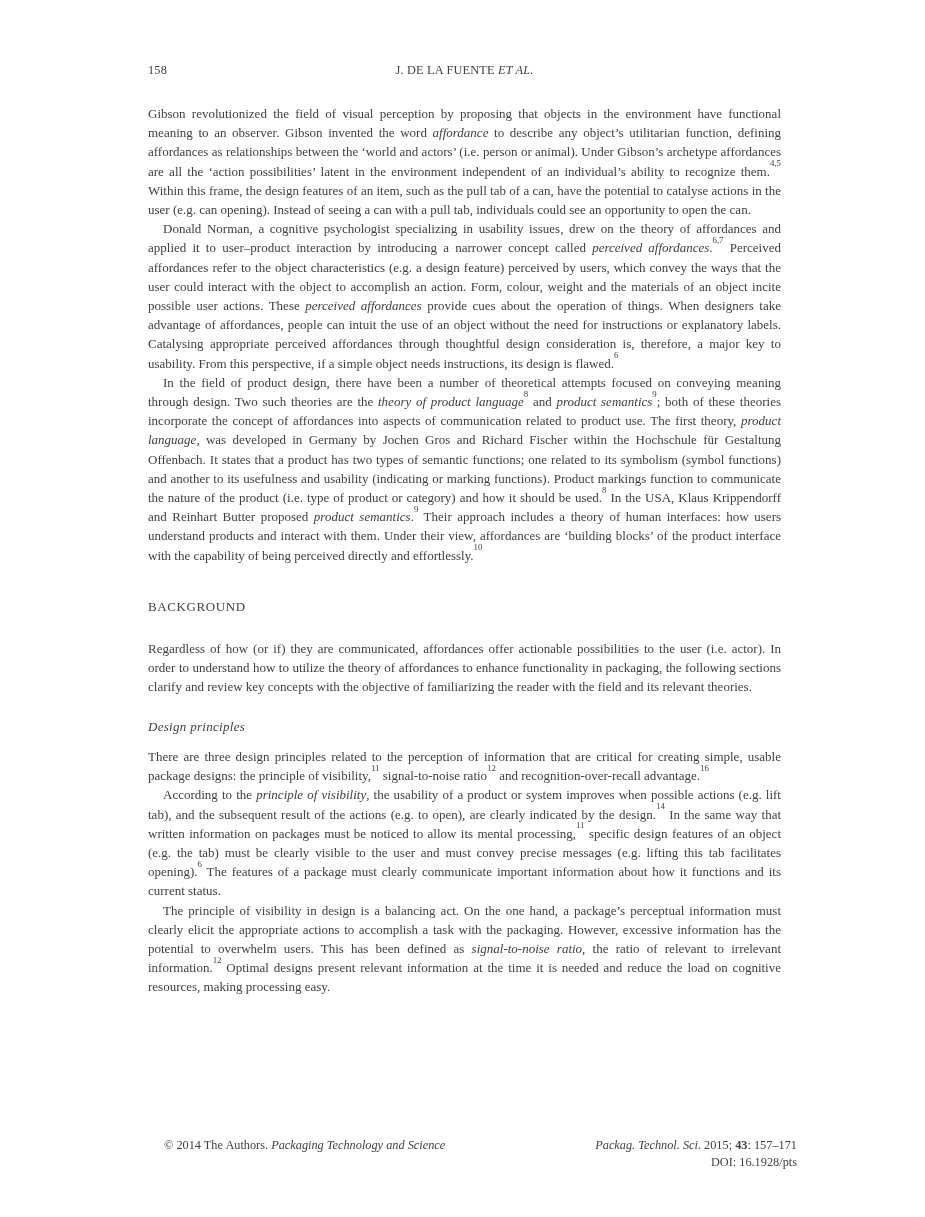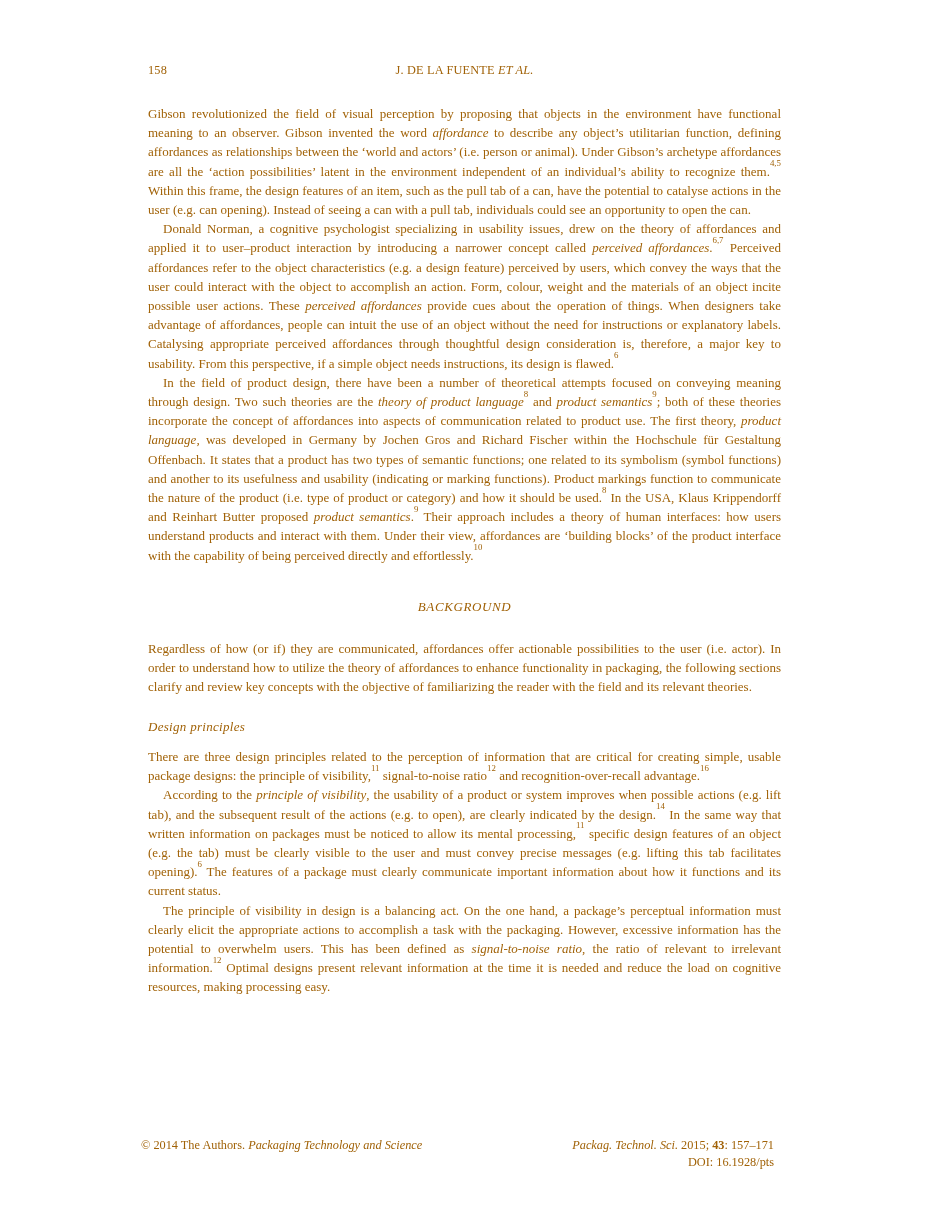--- a/index.html
+++ b/index.html
@@ -2,21 +2,21 @@
 <html><head>
 <meta charset="utf-8">
 <style>
   html, body { margin: 0; padding: 0; background: #ffffff; }
   .page {
     position: relative;
     width: 925px;
     height: 1217px;
     background: #ffffff;
     font-family: "Liberation Serif", "DejaVu Serif", serif;
-    color: #a16207;
+    color: #404040;
     overflow: hidden;
   }
   .header {
     position: absolute;
     top: 63px;
     left: 148px;
     width: 633px;
     font-size: 12.3px;
     line-height: 15px;
     text-align: center;
@@ -34,42 +34,41 @@
     top: 104px;
     left: 148px;
     width: 633px;
     font-size: 13px;
     line-height: 19.2px;
     text-align: justify;
   }
   .content p { margin: 0; }
   .content p.indent { text-indent: 15px; }
   .section-heading {
-    text-align: center;
+    text-align: left;
     letter-spacing: 0.6px;
     margin: 32px 0 23px 0;
-    font-style: italic;
   }
   .subsection-heading {
     font-style: italic;
     letter-spacing: 0.3px;
     margin: 20px 0 11px 0;
     text-align: left;
   }
   .it { font-style: italic; }
   sup.cite {
     font-size: 0.68em;
     line-height: 0;
     position: relative;
     top: -0.45em;
   }
   .footer {
     position: absolute;
     top: 1137px;
-    left: 141px;
+    left: 164px;
     width: 633px;
     display: flex;
     justify-content: space-between;
     font-size: 12.3px;
     line-height: 16.8px;
   }
   .footer .f-right { text-align: right; }
   .bold { font-weight: bold; }
 </style>
 </head>

